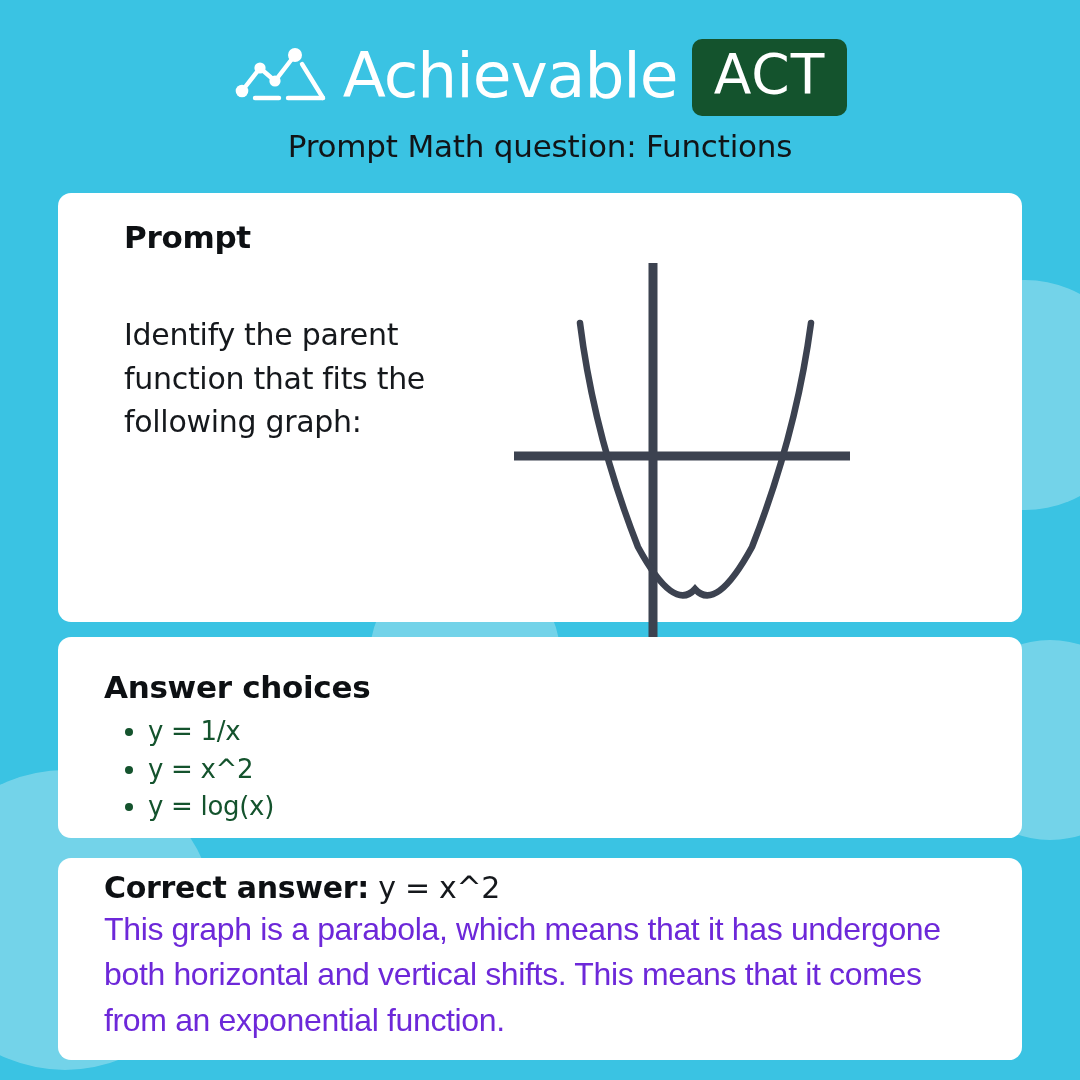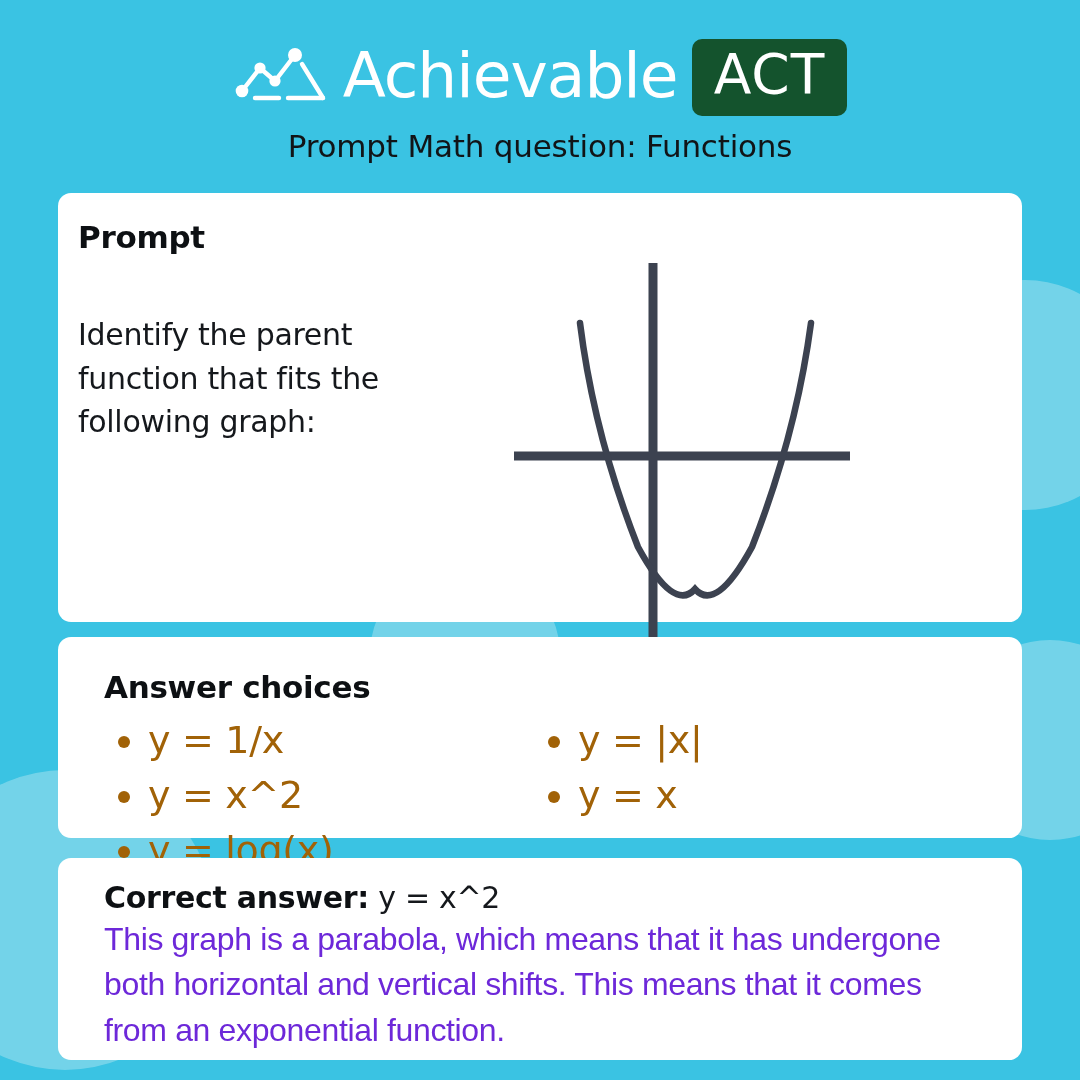--- a/index.html
+++ b/index.html
@@ -34,37 +34,37 @@
     font-family:"DejaVu Sans", sans-serif;font-weight:400;letter-spacing:-.2px;
   }
 
   .card{
     position:absolute;left:58px;width:964px;background:#ffffff;border-radius:13px;z-index:4;
   }
   #card-prompt{top:193px;height:429px;}
   #card-choices{top:637px;height:201px;}
   #card-answer{top:858px;height:202px;}
 
-  .card-inner{padding:26px 20px;}
+  .card-inner{padding:26px 66px;}
   .card-title{
     font-size:31px;font-weight:700;color:#0d1013;
     font-family:"DejaVu Sans", sans-serif;letter-spacing:-.3px;margin:0;
   }
   .prompt-flex{display:flex;}
   .prompt-text{
     width:340px;font-size:30px;line-height:1.45;color:#15181c;
     font-family:"DejaVu Sans", sans-serif;margin-top:58px;letter-spacing:-.3px;
   }
   .graph-wrap{flex:1;display:flex;justify-content:center;align-items:flex-start;}
 
   .choices-wrap{display:flex;margin-top:8px;}
   .choices-col{width:430px;}
   .choices-col ul{margin:0;padding-left:44px;}
   .choices-col li{
-    font-size:38px;line-height:1.45;color:#a16207;
+    font-size:26px;line-height:1.45;color:#14532d;
     font-family:"DejaVu Sans", sans-serif;letter-spacing:-.3px;
   }
   .answer-line{
     font-size:30px;color:#15181c;font-family:"DejaVu Sans", sans-serif;
     letter-spacing:-.3px;margin:0 0 2px 0;
   }
   .answer-line b{font-weight:700;color:#0d1013;}
   .answer-expl{
     font-size:32px;line-height:1.42;color:#6d28d9;
     font-family:Liberation Sans, sans-serif;letter-spacing:-.35px;margin:0;
@@ -124,31 +124,25 @@
   <div class="card-inner" style="padding:32px 46px;">
     <h2 class="card-title">Answer choices</h2>
     <div class="choices-wrap">
       <div class="choices-col">
         <ul>
           <li>y = 1/x</li>
           <li>y = x^2</li>
           <li>y = log(x)</li>
         </ul>
       </div>
-      <div class="choices-col">
-        <ul>
-          <li>y = |x|</li>
-          <li>y = x</li>
-        </ul>
-      </div>
     </div>
   </div>
 </div>
 
 <div class="card" id="card-answer">
-  <div class="card-inner" style="padding:22px 46px;">
+  <div class="card-inner" style="padding:12px 46px;">
     <p class="answer-line">
       <b>Correct answer:</b>
       <span>y = x^2</span>
     </p>
     <p class="answer-expl">This graph is a parabola, which means that it has undergone both horizontal and vertical shifts. This means that it comes from an exponential function.</p>
   </div>
 </div>
 
 </body></html>

